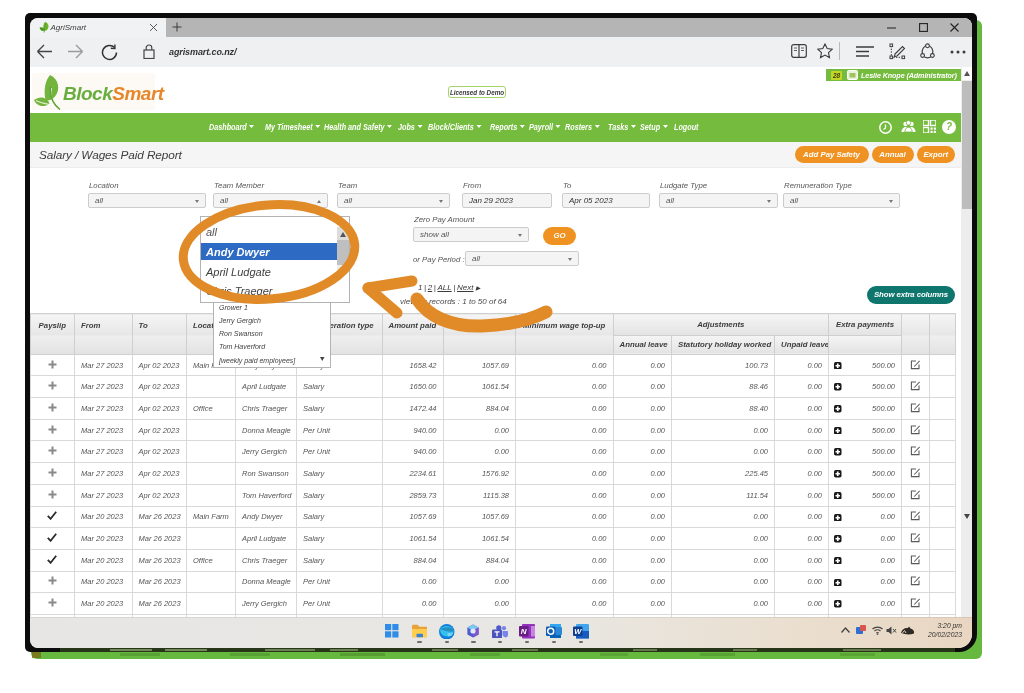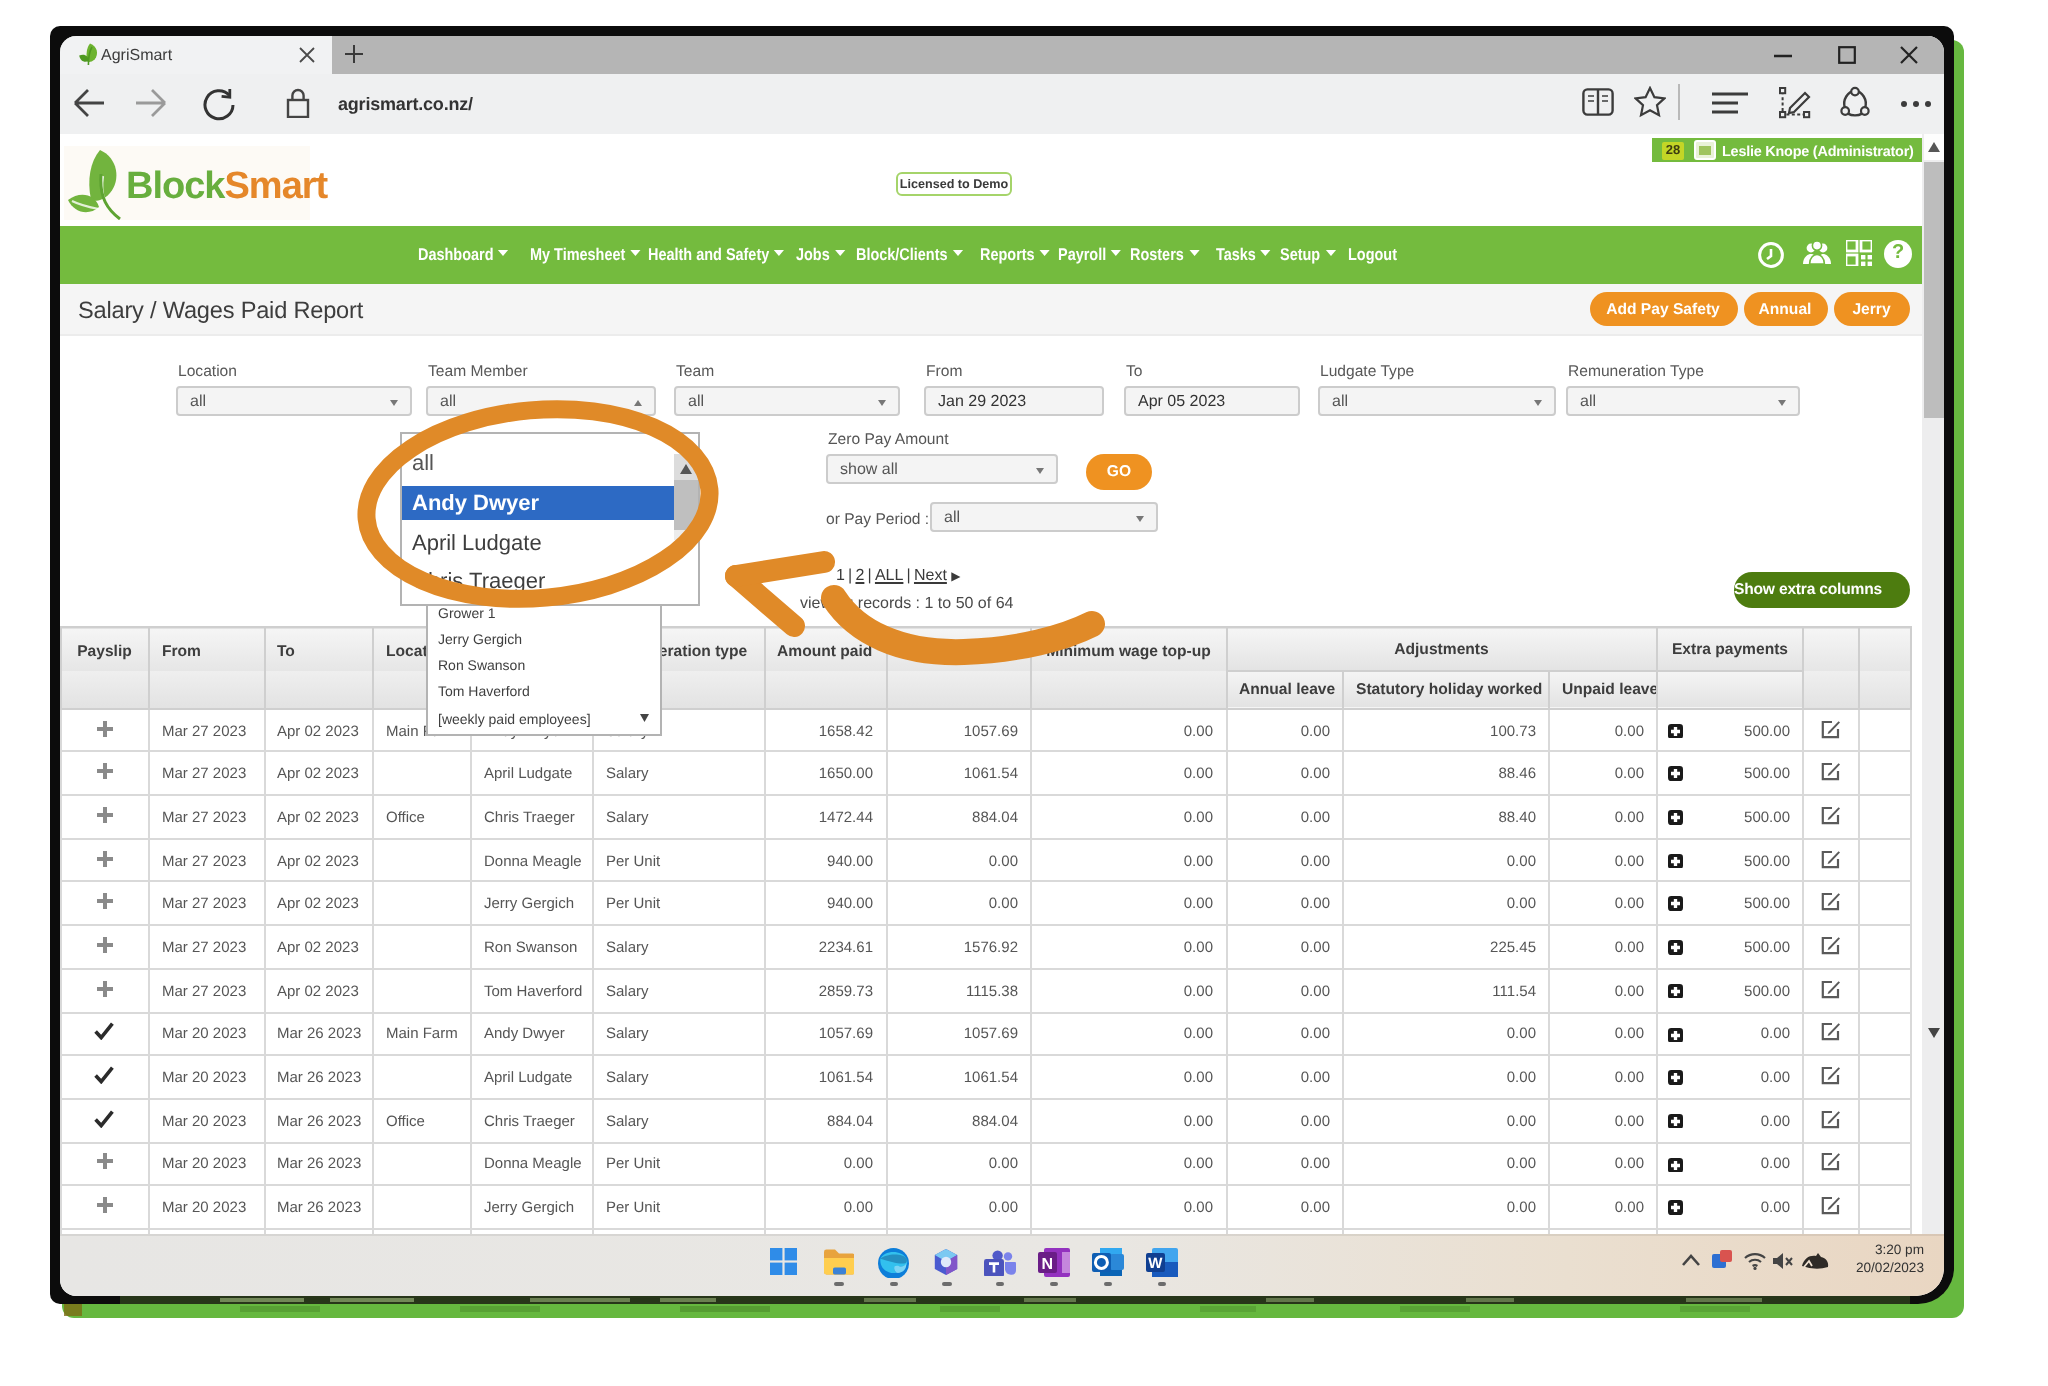--- a/index.html
+++ b/index.html
@@ -8,21 +8,21 @@
   .abs { position:absolute; }
   
   #accent { position:absolute; left:31px; top:20px; width:951px; height:638.5px;
     background:#66b83f; border-radius:6px; }
   
   #frame { position:absolute; left:25px; top:13px; width:951.5px; height:638.5px;
     background:#0c0c0c; border-radius:5px; border-bottom-right-radius:18px; }
   #screen { position:absolute; left:29.5px; top:17.5px; width:942.5px; height:630px;
     border-radius:8px; border-bottom-right-radius:14px; overflow:hidden; background:#fff; }
   
-  #P { position:absolute; left:-29.5px; top:-17.5px; width:1024px; height:693px; }
+  #P { position:absolute; left:-29.5px; top:-17.5px; width:1024px; height:693px;font-style:italic; }
 
   
   #tabstrip { position:absolute; left:29.5px; top:17.5px; width:942.5px; height:19px; background:#b5b5b5; }
   #tab { position:absolute; left:29.5px; top:17.5px; width:136px; height:19px; background:#f1f2f3;
     border-top-left-radius:8px; }
   #tab .title { position:absolute; left:21px; top:5.5px; font-size:8px; color:#3c3c3c; }
   #addrbar { position:absolute; left:29.5px; top:36.5px; width:942.5px; height:30px; background:#eff0f1; }
   #url { position:absolute; left:169px; top:47px; font-size:9px; color:#333; font-weight:600; letter-spacing:-0.1px;}
 
   
@@ -255,21 +255,21 @@
 
     <div class="abs" style="left:942px;top:119.5px;width:14px;height:14px;border-radius:50%;background:#fff;
       color:#74bb3e;font-size:10px;font-weight:bold;text-align:center;line-height:14px;">?</div>
   </div>
   <div id="navlinks"></div>
   <div class="abs" style="left:29.5px;top:142px;width:931.5px;height:26px;background:#f5f5f5;border-bottom:1px solid #ececec;"></div>
   <div id="heading" class="abs" style="left:39px;top:148px;font-size:11.8px;color:#3d3d3d;letter-spacing:-0.1px;">Salary / Wages Paid Report</div>
   <div id="buttons">
     <div class="obtn" style="left:794.5px;top:146px;width:74px;height:17px;line-height:17px;">Add Pay Safety</div>
     <div class="obtn" style="left:871.5px;top:146px;width:42px;height:17px;line-height:17px;">Annual</div>
-    <div class="obtn" style="left:917px;top:146px;width:37.5px;height:17px;line-height:17px;">Jerry</div>
+    <div class="obtn" style="left:917px;top:146px;width:37.5px;height:17px;line-height:17px;">Export</div>
   </div>
   <div id="filters">
     <div class="lbl" style="left:89px;top:181px;">Location</div>
     <div class="sel" style="left:88px;top:193px;width:118px;">all</div>
     <div class="lbl" style="left:214px;top:181px;">Team Member</div>
     <div class="sel up" style="left:213px;top:193px;width:115px;">all</div>
     <div class="lbl" style="left:338px;top:181px;">Team</div>
     <div class="sel" style="left:337px;top:193px;width:113px;">all</div>
     <div class="lbl" style="left:463px;top:181px;">From</div>
     <div class="inp" style="left:462px;top:193px;width:90px;">Jan 29 2023</div>
@@ -281,22 +281,22 @@
     <div class="sel" style="left:783px;top:193px;width:117px;">all</div>
     <div class="lbl" style="left:414px;top:215px;color:#555;">Zero Pay Amount</div>
     <div class="sel" style="left:413px;top:227px;width:116px;">show all</div>
     <div class="obtn" style="left:543px;top:227px;width:33px;height:17.5px;line-height:17.5px;">GO</div>
     <div class="lbl" style="left:413px;top:255px;color:#555;">or Pay Period :</div>
     <div class="sel" style="left:465px;top:251px;width:114px;">all</div>
   </div>
   <div id="pgn">
     <div class="abs" style="left:418px;top:283px;font-size:8px;color:#3a3a3a;white-space:nowrap;">1 | <u>2</u> | <u>ALL</u> | <u>Next</u>&nbsp;<span style="font-size:6px;">▶</span></div>
     <div class="abs" style="left:400px;top:297px;font-size:8px;color:#4a4a4a;white-space:nowrap;">viewing records : 1 to 50 of 64</div>
-    <div class="abs" style="left:867px;top:286px;width:88px;height:17.5px;background:#4d7c0f;border-radius:10px;
-      color:#fff;font-weight:bold;font-size:7.8px;text-align:left;line-height:17.5px;letter-spacing:-0.1px;">Show extra columns</div>
+    <div class="abs" style="left:867px;top:286px;width:88px;height:17.5px;background:#0f766e;border-radius:10px;
+      color:#fff;font-weight:bold;font-size:7.8px;text-align:center;line-height:17.5px;letter-spacing:-0.1px;">Show extra columns</div>
   </div>
   <table id="tbl">
         <colgroup>
           <col style="width:44.5px">
           <col style="width:57.5px">
           <col style="width:54.5px">
           <col style="width:49px">
           <col style="width:61px">
           <col style="width:85.5px">
           <col style="width:61px">

